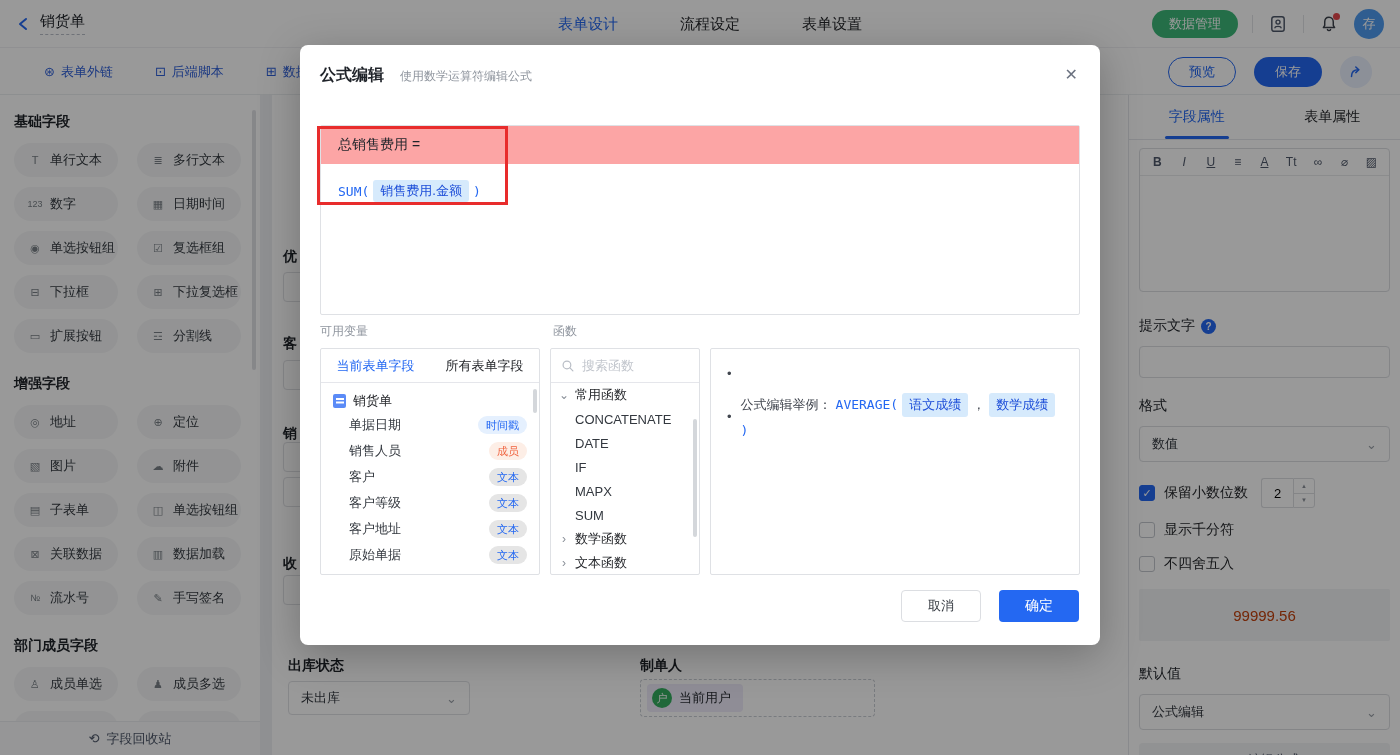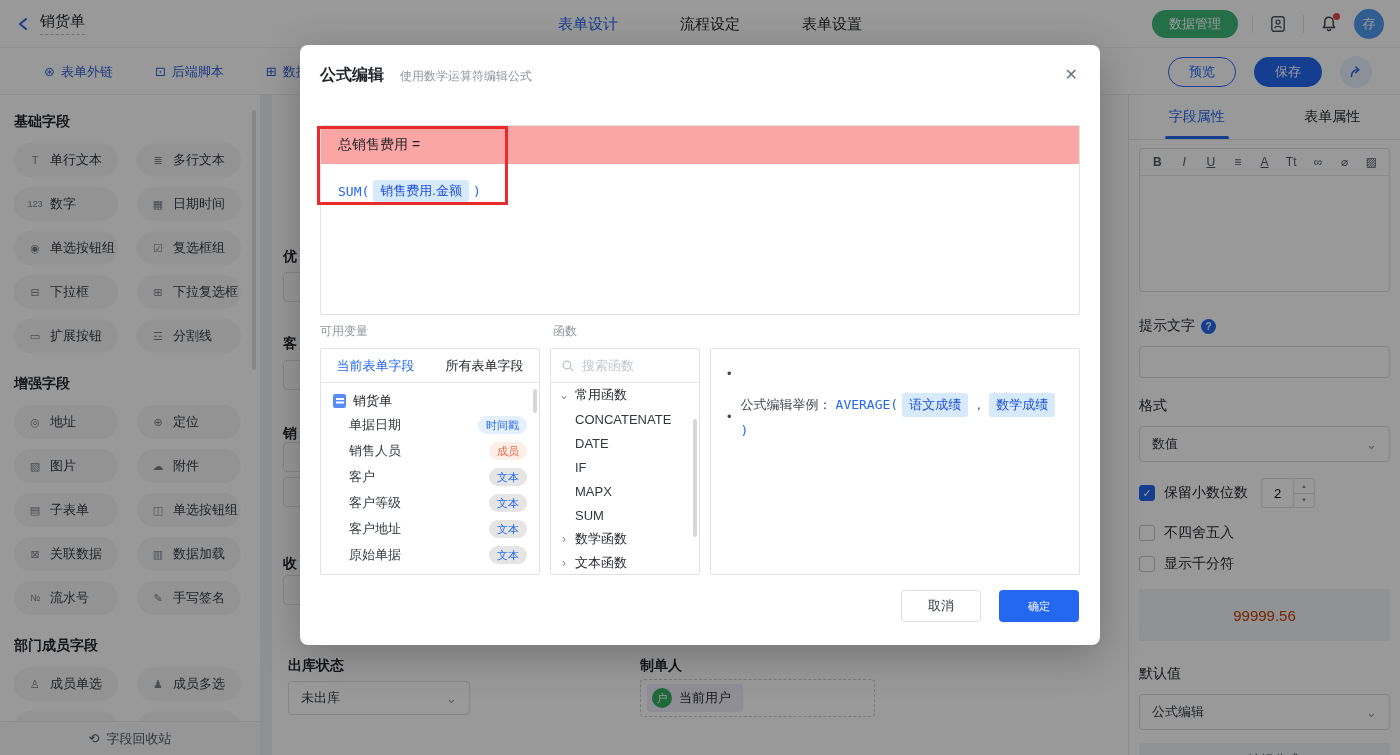--- a/index.html
+++ b/index.html
@@ -130,21 +130,21 @@
   .fn-item { height:24px; display:flex; align-items:center; padding-left:24px; font-size:13px; color:#33383f; cursor:pointer; }
 
   .help-body { padding:15px 16px; }
   .tip-row { display:flex; gap:9px; font-size:13px; color:#41464f; line-height:20px; margin-bottom:9px; align-items:center; }
   .tip-dot { color:#41464f; }
   .tip-flex { display:flex; align-items:center; gap:4px; flex-wrap:wrap; }
   .tip-fn { color:#2468f2; font-family:"DejaVu Sans Mono","Liberation Mono",monospace; font-size:13px; }
 
   .m-footer { position:absolute; right:21px; bottom:23px; display:flex; gap:18px; }
   .btn-cancel { width:80px; height:32px; background:#fff; border:1px solid #dcdee2; border-radius:4px; font-size:13px; color:#33383f; cursor:pointer; }
-  .btn-ok { width:80px; height:32px; background:#2468f2; border:none; border-radius:4px; font-size:11px; color:#fff; cursor:pointer; }
+  .btn-ok { width:80px; height:32px; background:#2468f2; border:none; border-radius:4px; font-size:14px; color:#fff; cursor:pointer; }
 </style>
 </head>
 <body>
 
 <div class="screen">
 
   <header class="topbar">
     <div class="back-wrap">
       <span class="back-ic">
         <svg width="16" height="16" viewBox="0 0 16 16">
@@ -390,27 +390,27 @@
         <span>保留小数位数</span>
         <span class="stepper">
           <input class="step-num" value="2" style="">
           <span class="step-btns">
             <span class="step-b">▲</span>
             <span class="step-b">▼</span>
           </span>
         </span>
       </div>
 
+      <div class="ck-row" style="margin-top:13px;">
+        <span class="ckbox"></span>
+        <span>显示千分符</span>
+      </div>
       <div class="ck-row">
         <span class="ckbox"></span>
         <span>不四舍五入</span>
-      </div>
-      <div class="ck-row" style="margin-top:13px;">
-        <span class="ckbox"></span>
-        <span>显示千分符</span>
       </div>
 
       <div class="preview-box">99999.56</div>
 
       <div class="rp-label-row" style="margin-top:24px;">
         <span class="rp-label">默认值</span>
       </div>
       <div class="rp-select">
         <span>公式编辑</span>
         <span class="chev">⌄</span>

